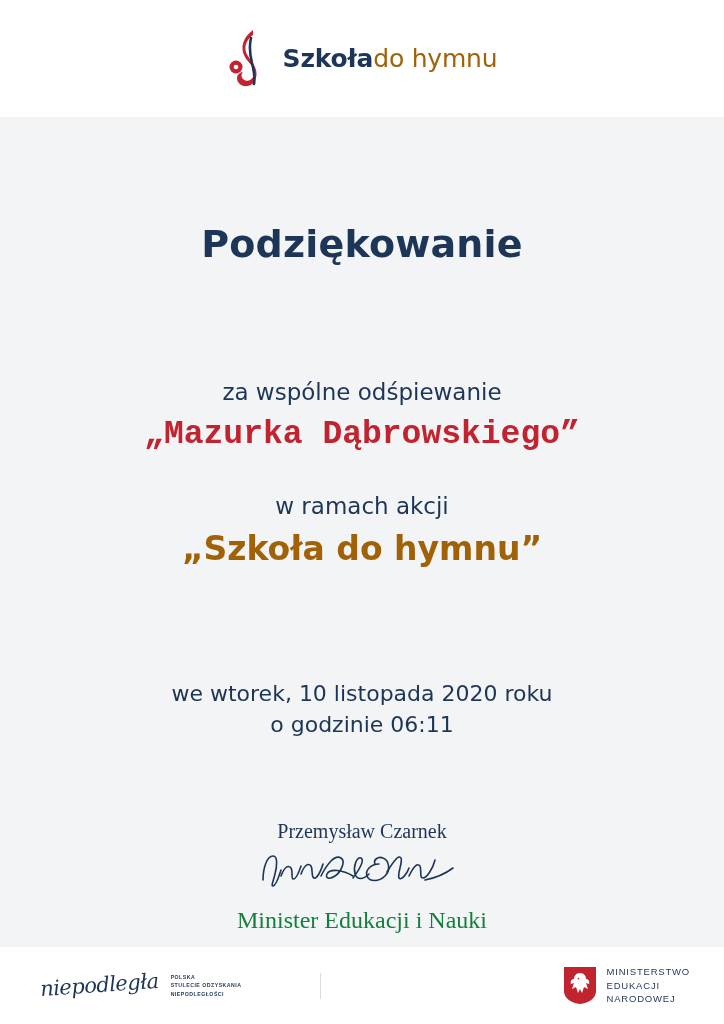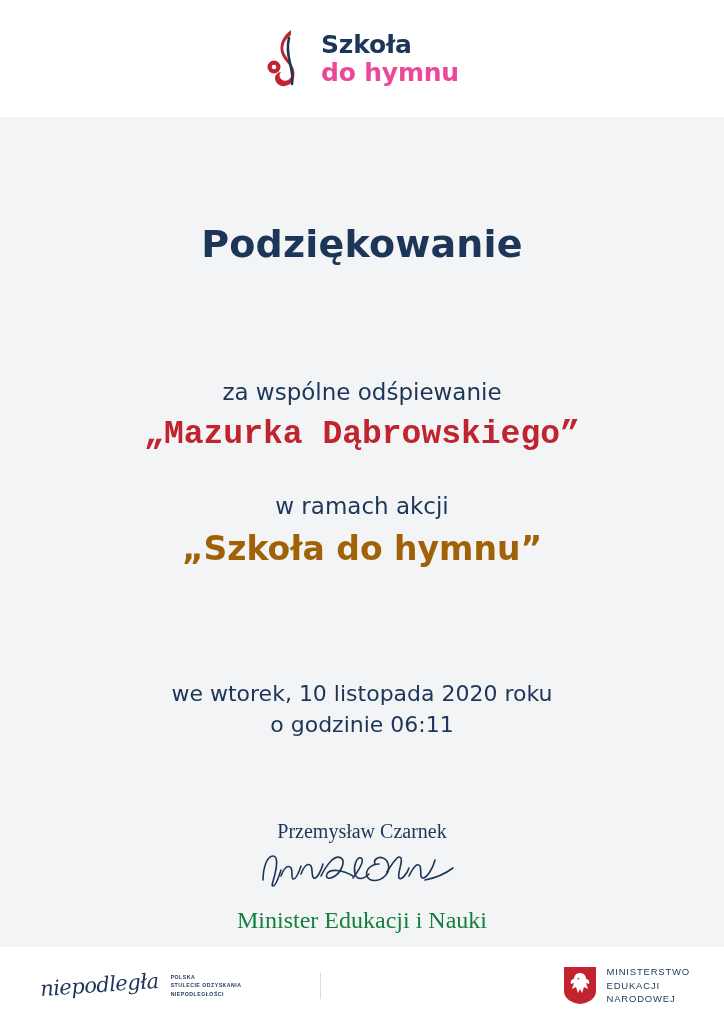--- a/index.html
+++ b/index.html
@@ -34,34 +34,34 @@
     gap: 10px;
   }
   .logo-mark {
     width: 46px;
     height: 62px;
     position: relative;
     flex: none;
   }
   .logo-text {
     display: flex;
-    flex-direction: column;
+    flex-direction: row;
     line-height: 1.12;
     font-family: "DejaVu Sans", sans-serif;
   }
   .logo-line1 {
     font-size: 25px;
     font-weight: 700;
     color: #1d3557;
     letter-spacing: -0.2px;
   }
   .logo-line2 {
     font-size: 25px;
-    font-weight: 700;
-    color: #ec4899;
+    font-weight: 400;
+    color: #a16207;
     letter-spacing: -0.2px;
   }
 
   
   .body-area {
     position: absolute;
     top: 117px; left: 0;
     width: 724px;
     height: 830px;
     text-align: center;

